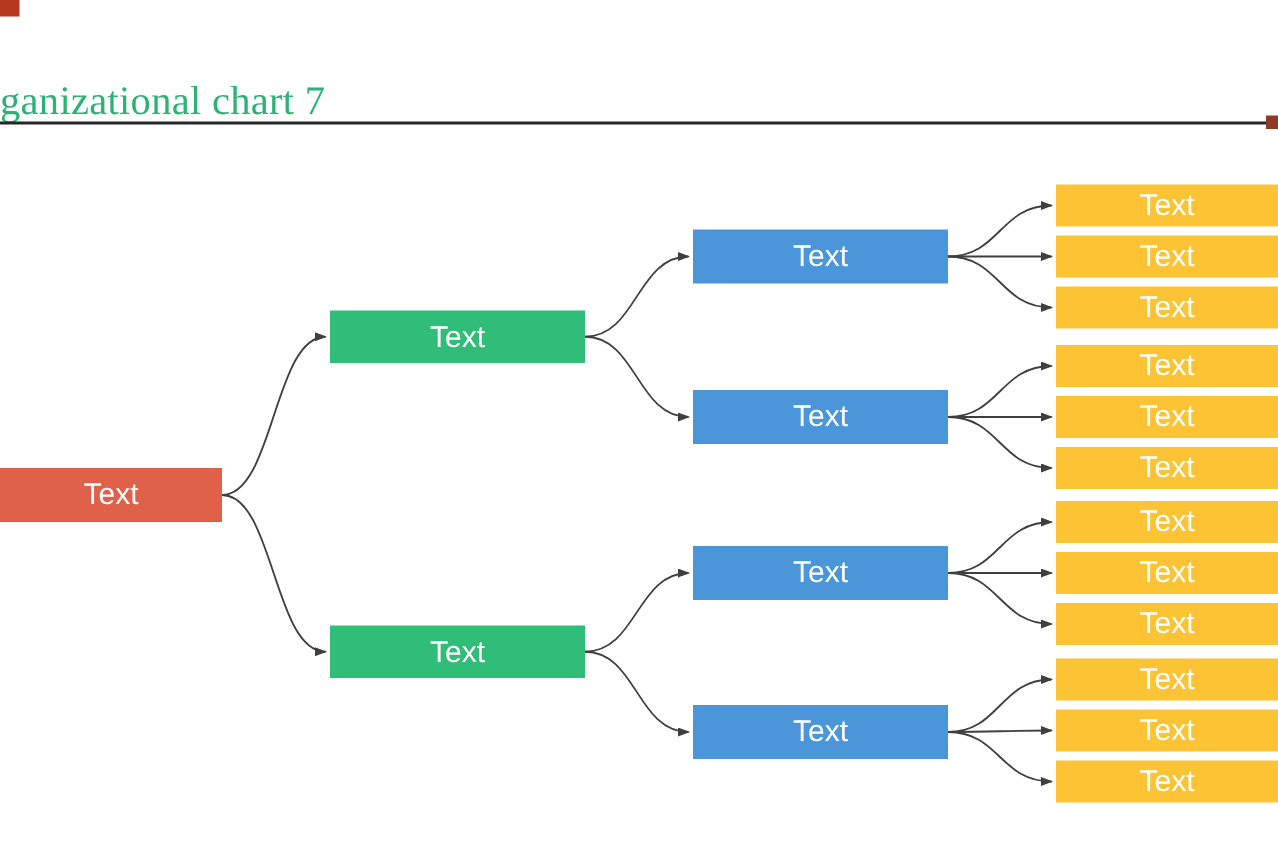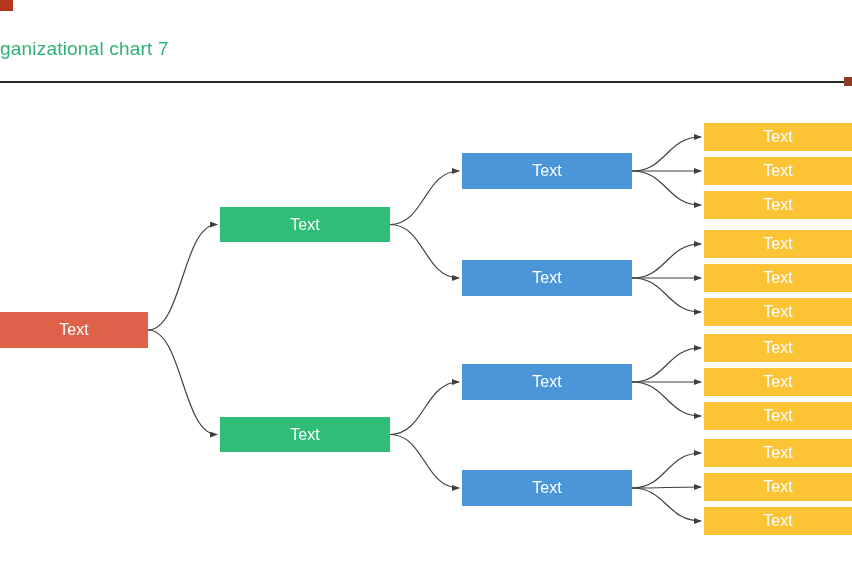--- a/index.html
+++ b/index.html
@@ -7,26 +7,27 @@
     position: relative;
     width: 852px;
     height: 576px;
     background: #ffffff;
     overflow: hidden;
     font-family: "Liberation Sans", sans-serif;
   }
   #page-title {
     position: absolute;
     left: 0;
-    top: 38px;
+    top: 52px;
     margin: 0;
-    font-size: 19px;
+    font-size: 27px;
     font-weight: 400;
     letter-spacing: 0.2px;
     white-space: nowrap;
+    font-family: Liberation Serif, serif;
   }
   #title-divider {
     position: absolute;
     left: 0;
     top: 81px;
     width: 852px;
     height: 2px;
   }
   #corner-marker {
     position: absolute;
@@ -46,21 +47,21 @@
     position: absolute;
     left: 0;
     top: 0;
     pointer-events: none;
   }
   .node {
     position: absolute;
     display: flex;
     align-items: center;
     justify-content: center;
-    font-size: 16px;
+    font-size: 20px;
     line-height: 1;
     user-select: none;
   }
 </style>
 </head>
 <body>
 
 <div id="canvas">
   <div id="corner-marker" style="background: rgb(181, 55, 31);"></div>
   <h1 id="page-title" style="color: rgb(46, 178, 116);">ganizational chart 7</h1>

